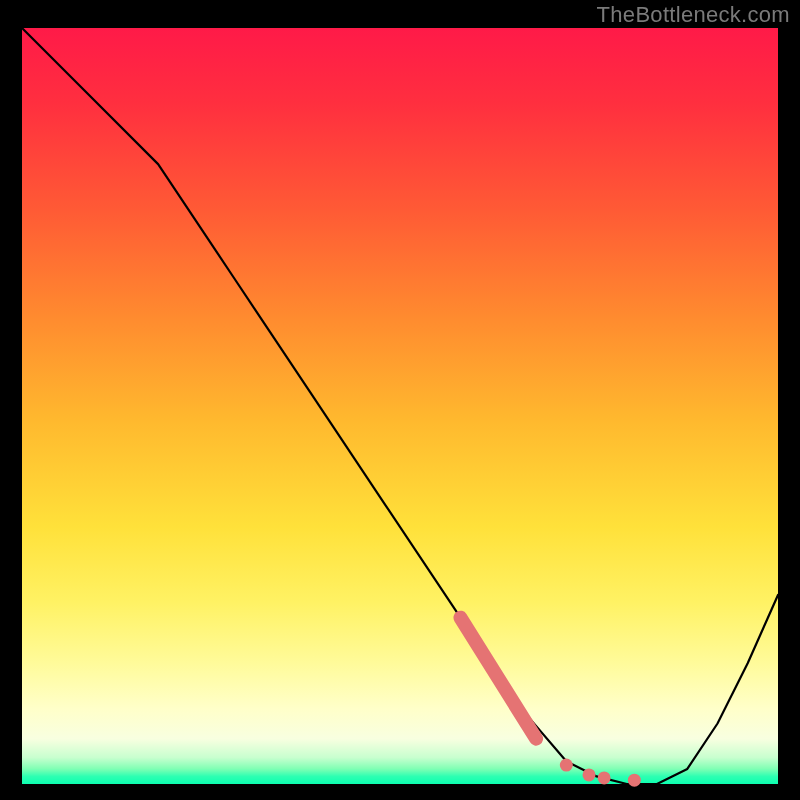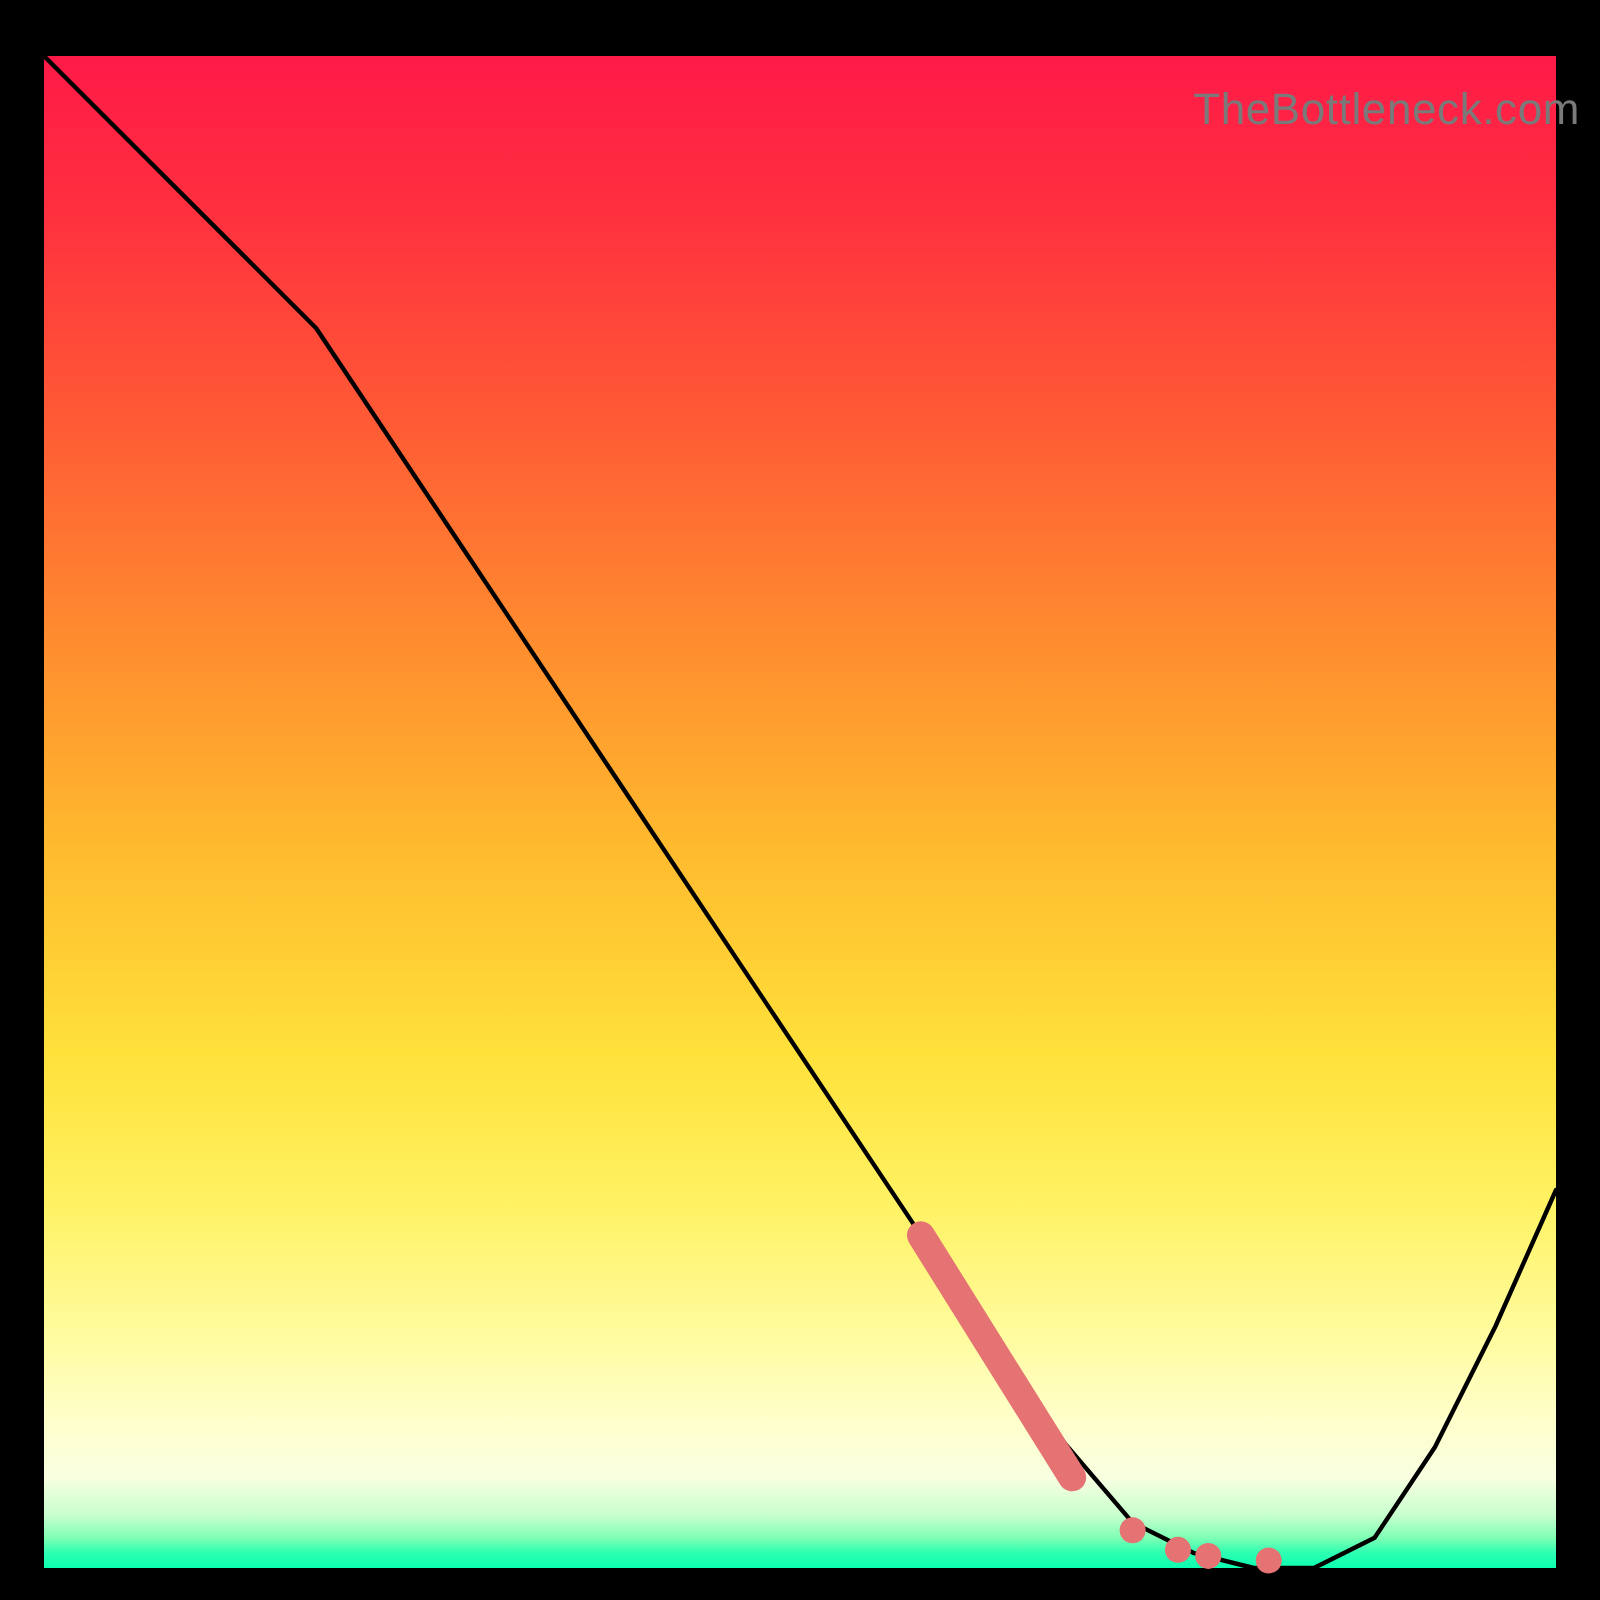--- a/index.html
+++ b/index.html
@@ -19,21 +19,20 @@
   }
   .watermark {
     position: absolute;
     top: 2px;
     right: 10px;
     color: #7a7a7a;
     font-size: 22px;
     font-weight: 500;
     letter-spacing: 0.3px;
     z-index: 10;
-    margin-top: 40px;
   }
   .plot-area {
     position: absolute;
     left: 22px;
     top: 28px;
     width: 756px;
     height: 756px;
     
     background: linear-gradient(
       to bottom,

